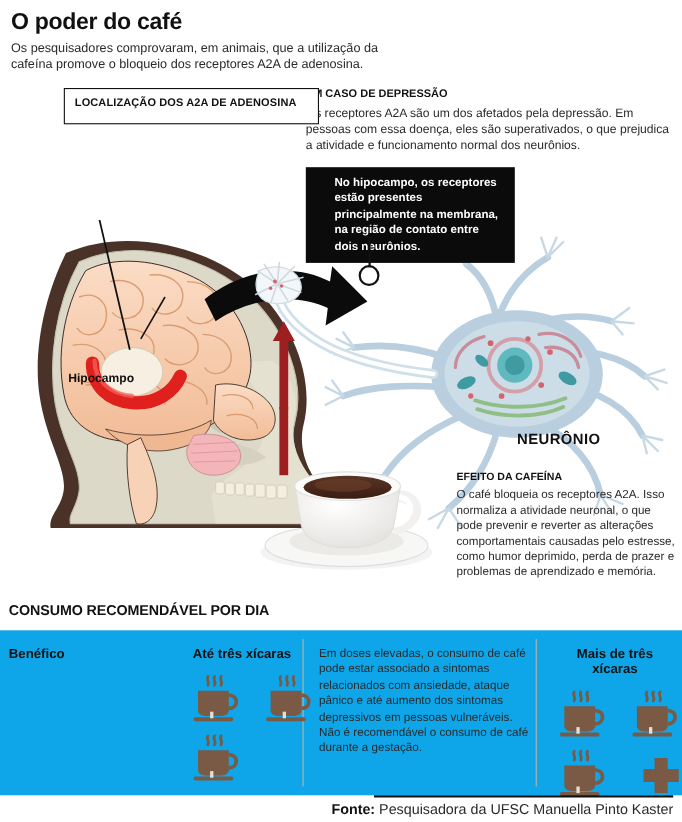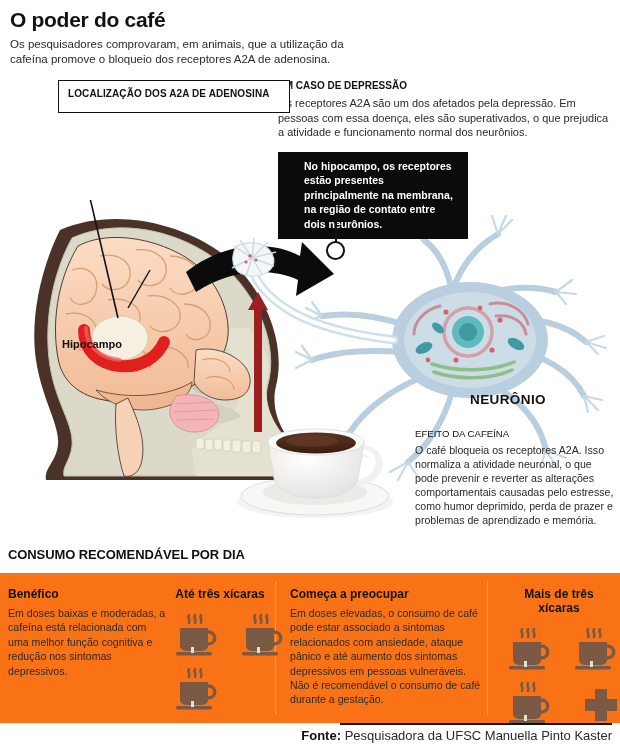--- a/index.html
+++ b/index.html
@@ -71,32 +71,32 @@
   .neuron-label {
     position: absolute; left: 470px; top: 392px; z-index: 20;
     font-size: 13.5px; font-weight: bold; letter-spacing: 0.4px; color: #111;
   }
 
   
   .caffeine {
     position: absolute; left: 415px; top: 428px; width: 200px; z-index: 22;
   }
   .caffeine-head {
-    font-size: 9.6px; font-weight: normal; color: #111; margin-bottom: 4px;
+    font-size: 9.6px; font-weight: bold; color: #111; margin-bottom: 4px;
   }
   .caffeine-body { font-size: 10.6px; line-height: 1.33; color: #2a2a2a; }
 
   
   .consumo-title {
     position: absolute; left: 8px; top: 547px; z-index: 20;
     font-size: 13px; font-weight: bold; letter-spacing: -0.1px; color: #111;
   }
   .panel {
     position: absolute; left: 0; top: 573px; width: 620px; height: 150px;
-    background: #f97316; z-index: 10;
+    background: #0ea5e9; z-index: 10;
   }
   .panel-inner { position: relative; width: 100%; height: 100%; }
   .vdiv {
     position: absolute; top: 8px; width: 1px; height: 134px; background: #b9b5a4;
   }
   .col { position: absolute; top: 0; }
   .col-head {
     font-size: 12px; font-weight: bold; color: #111; margin-bottom: 5px;
   }
   .col-head.center { text-align: center; line-height: 1.18; }
@@ -365,21 +365,20 @@
 
 <div class="consumo-title">CONSUMO RECOMENDÁVEL POR DIA</div>
 
 <div class="panel">
   <div class="panel-inner">
     <div class="vdiv" style="left:275px"></div>
     <div class="vdiv" style="left:487px"></div>
 
     <div class="col" style="left:8px; top:14px; width:158px;">
       <div class="col-head">Benéfico</div>
-      <div class="col-body">Em doses baixas e moderadas, a cafeína está relacionada com uma melhor função cognitiva e redução nos sintomas depressivos.</div>
     </div>
 
     <div class="col" style="left:172px; top:14px; width:96px;">
       <div class="col-head center">Até três xícaras</div>
       <div class="cups">
         <div class="cup-row" style="margin-top:12px">
           <div class="cup">
             <svg width="52" height="46" viewBox="0 0 52 46">
               <g stroke="#7a5a44" stroke-width="2.6" fill="none" stroke-linecap="round">
                 <path d="M17 10 C 19 7, 15 5, 17 2"></path>
@@ -418,21 +417,20 @@
               <path d="M36 19 C 45 19, 45 31, 36 31" fill="none" stroke="#7a5a44" stroke-width="3.4"></path>
               <rect x="4" y="39" width="36" height="3.6" rx="1.6" fill="#7a5a44"></rect>
               <rect x="19" y="34" width="3" height="6" fill="#e3e0d2"></rect>
             </svg>
           </div>
         </div>
       </div>
     </div>
 
     <div class="col" style="left:290px; top:14px; width:192px;">
-      <div class="col-head">Começa a preocupar</div>
       <div class="col-body">Em doses elevadas, o consumo de café pode estar associado a sintomas relacionados com ansiedade, ataque pânico e até aumento dos sintomas depressivos em pessoas vulneráveis. Não é recomendável o consumo de café durante a gestação.</div>
     </div>
 
     <div class="col" style="left:505px; top:14px; width:108px;">
       <div class="col-head center">Mais de três xícaras</div>
       <div class="cups">
         <div class="cup-row" style="margin-top:12px">
           <div class="cup">
             <svg width="52" height="46" viewBox="0 0 52 46">
               <g stroke="#7a5a44" stroke-width="2.6" fill="none" stroke-linecap="round">

